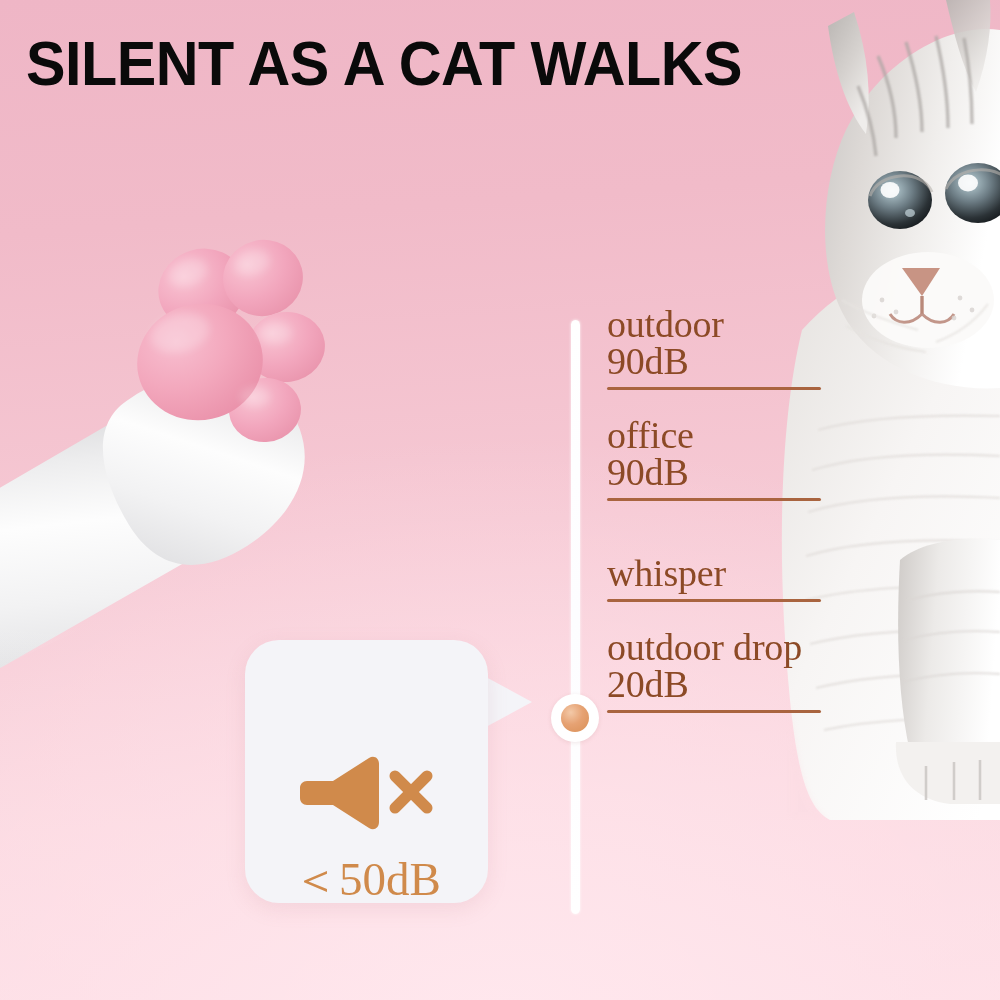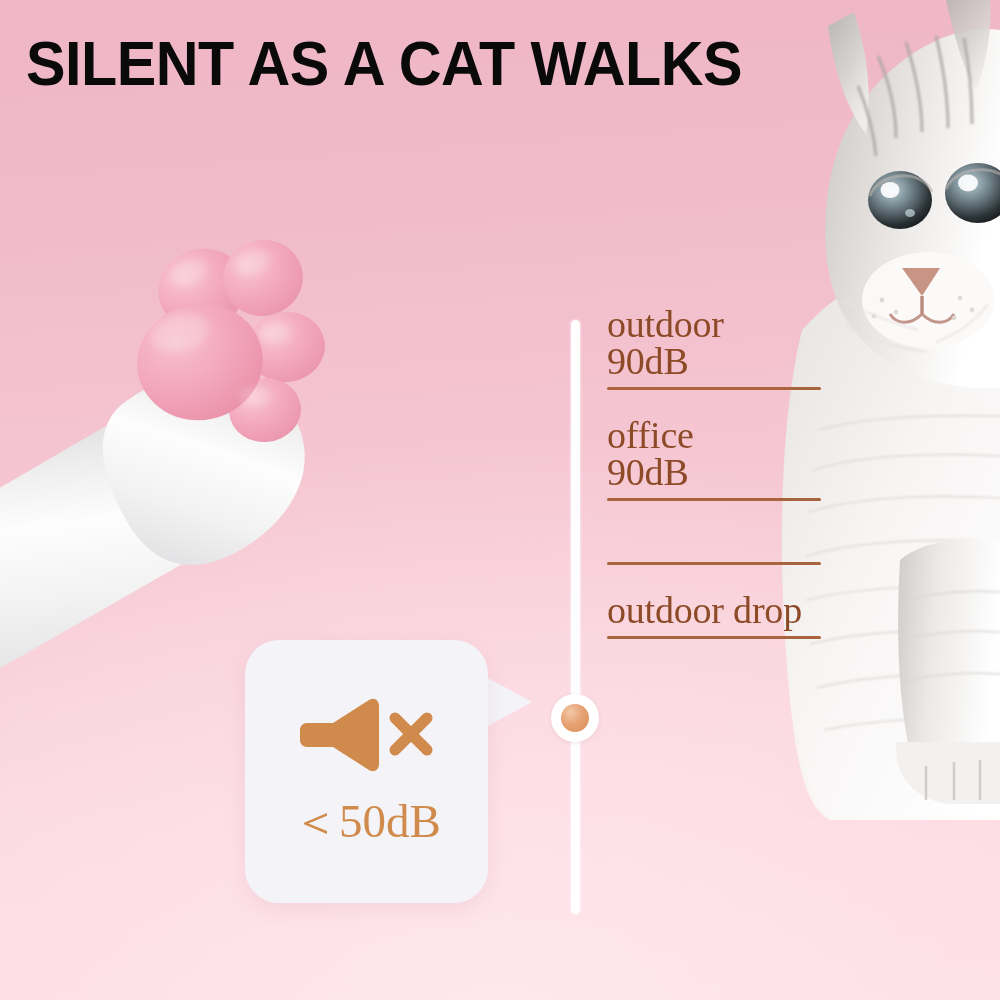--- a/index.html
+++ b/index.html
@@ -107,21 +107,21 @@
     box-shadow:0 6px 20px rgba(190,130,145,0.16);
   }
   #card-tail {
     position:absolute;
     left:484px; top:672px;
     width:60px; height:60px;
   }
   #card-inner {
     position:absolute; inset:0;
     display:flex; flex-direction:column;
-    align-items:center; justify-content:center;
+    align-items:center; justify-content:flex-end;
     gap:26px;
   }
   #mute-icon { width:135px; height:74px; display:block; }
   #card-db {
     color:#d08a4b;
     font-size:47px;
     line-height:1;
     font-family:"Liberation Serif","DejaVu Serif",serif;
     letter-spacing:0px;
     white-space:nowrap;
@@ -325,26 +325,28 @@
     <div class="db-row">
       <span class="db-label">office</span>
       <span class="db-value">90dB</span>
       <div class="db-rule"></div>
     </div>
     <div class="db-gap"></div>
 
     <div class="db-gap"></div>
 
     <div class="db-row">
+      <span class="db-label">whisper</span>
       <div class="db-rule"></div>
     </div>
     <div class="db-gap"></div>
 
     <div class="db-row">
       <span class="db-label">outdoor drop</span>
+      <span class="db-value">20dB</span>
       <div class="db-rule"></div>
     </div>
 
   </div>
 
   <svg id="card-tail" viewBox="0 0 60 60" aria-hidden="true">
     <path d="M 0 4 L 48 30 L 0 56 Z" fill="#f4f4f8"></path>
   </svg>
 
   <div id="speaker-card">

